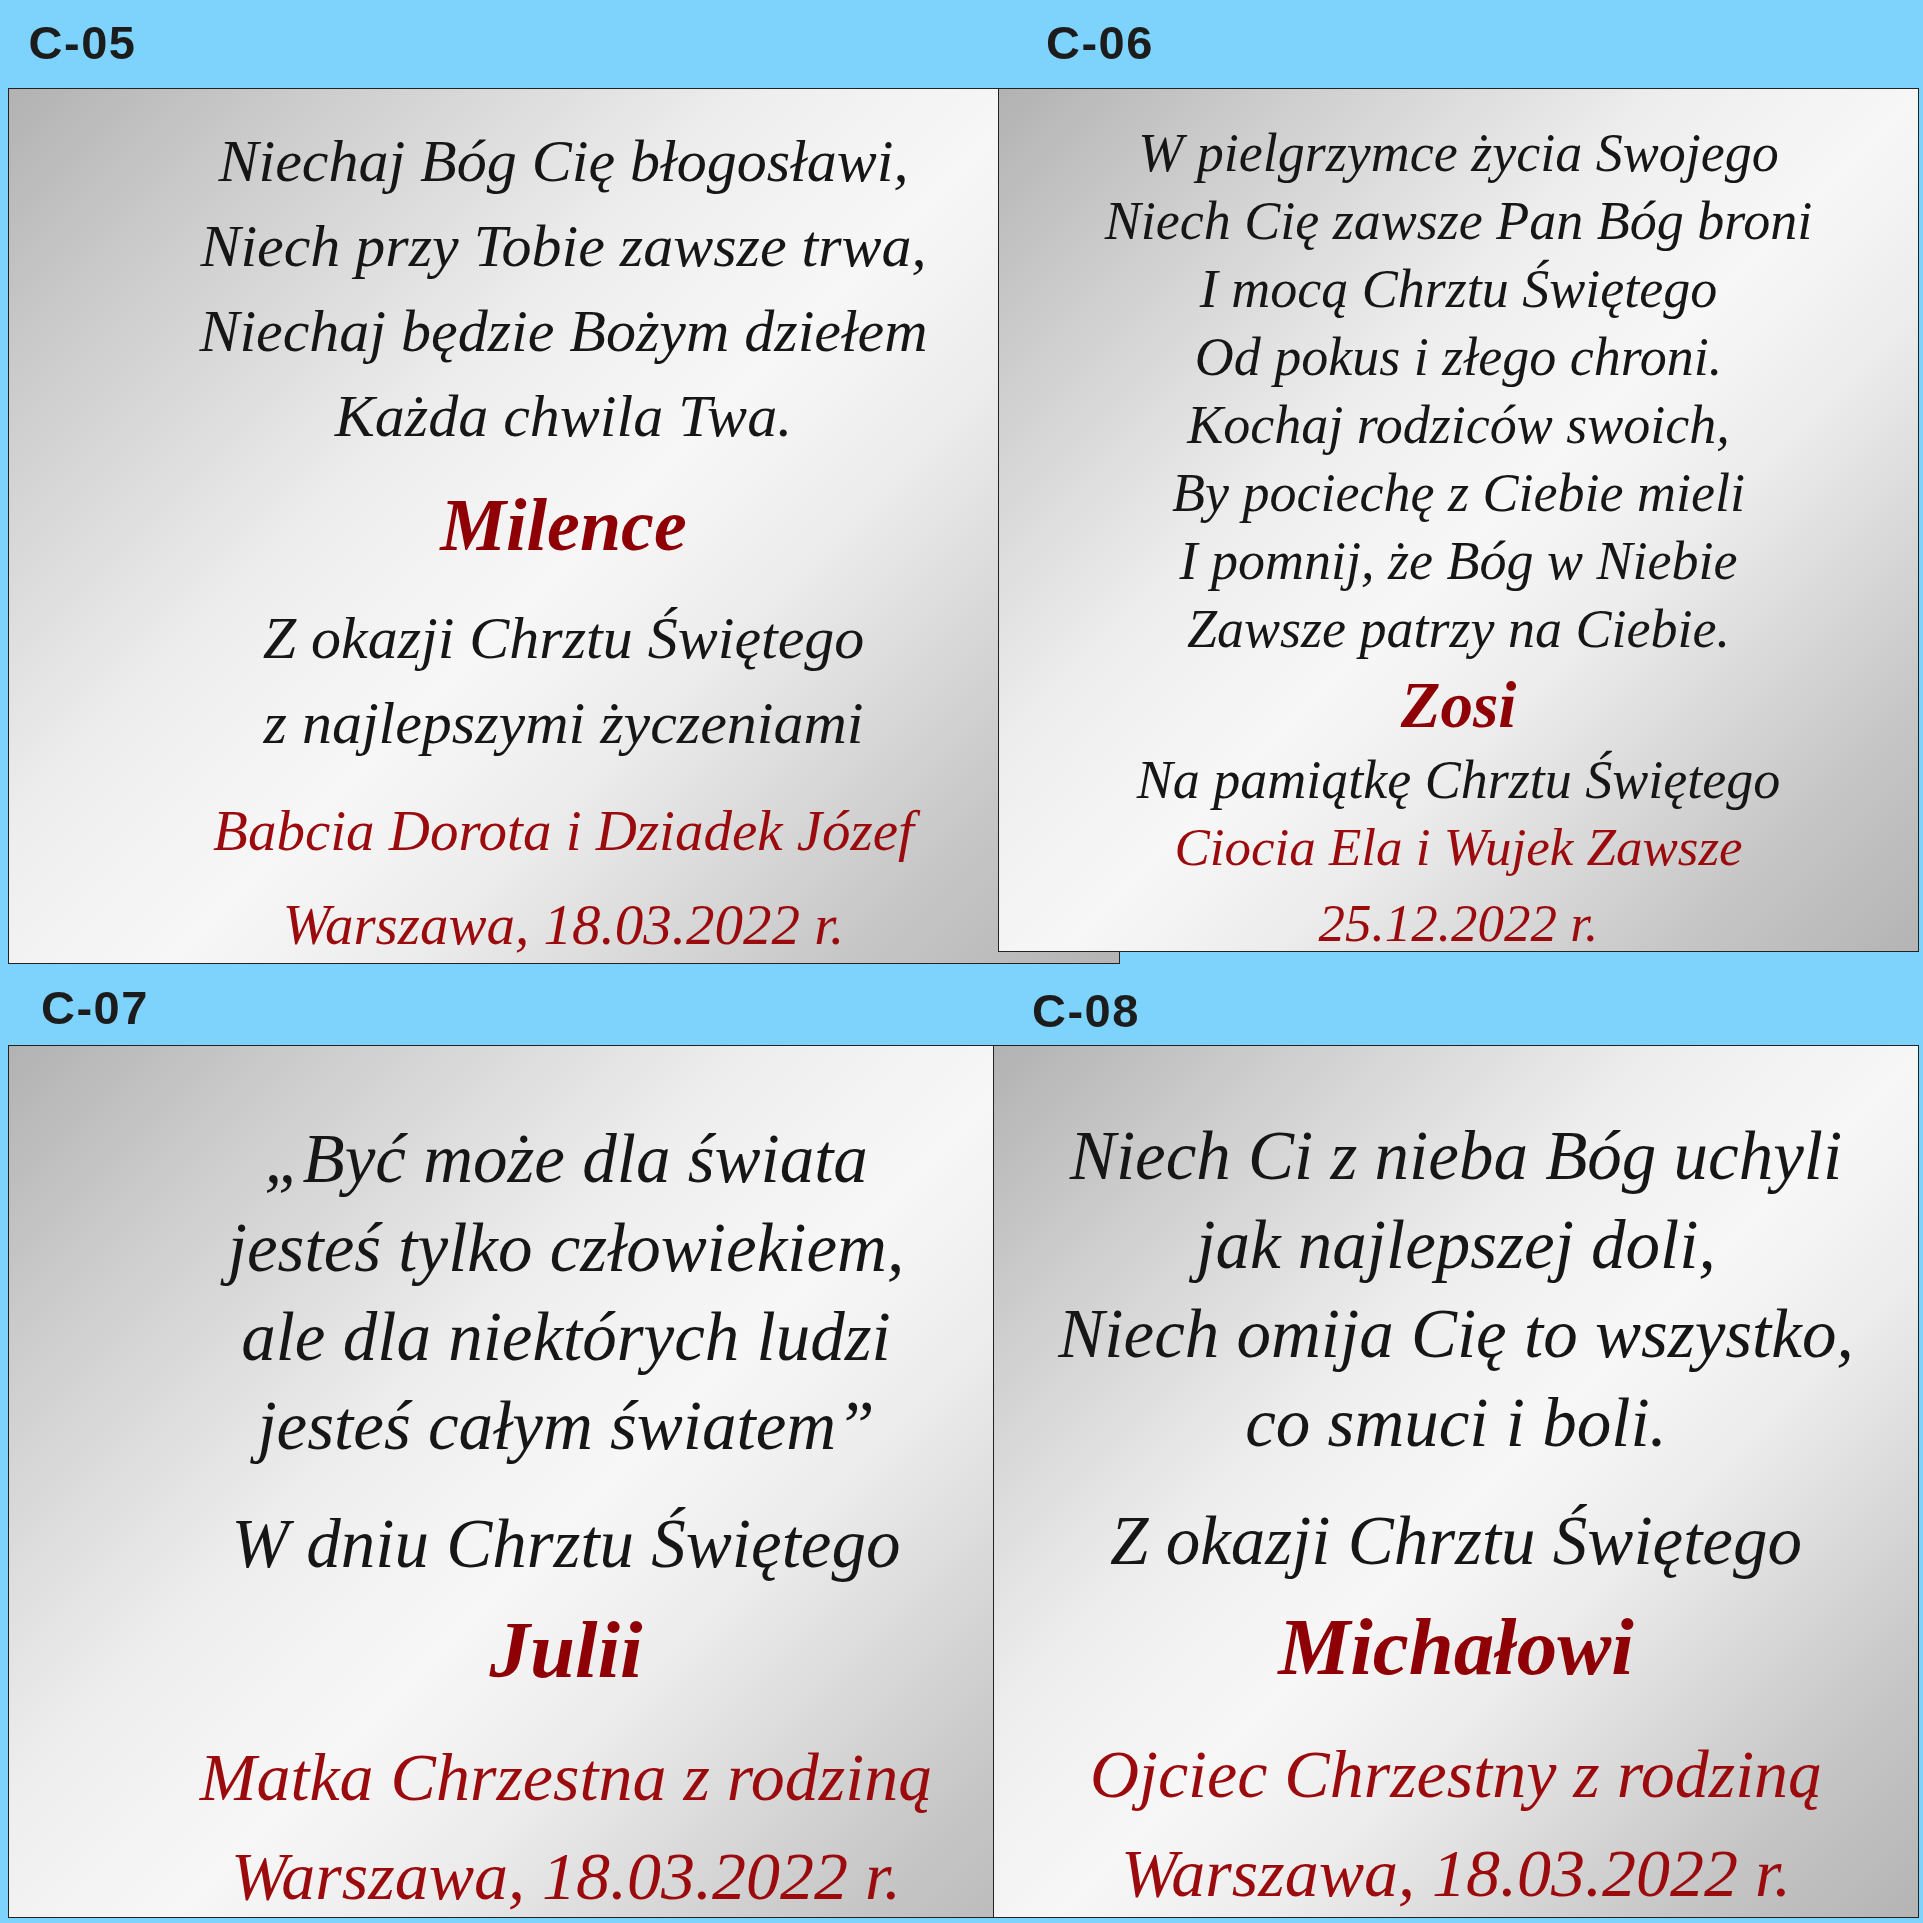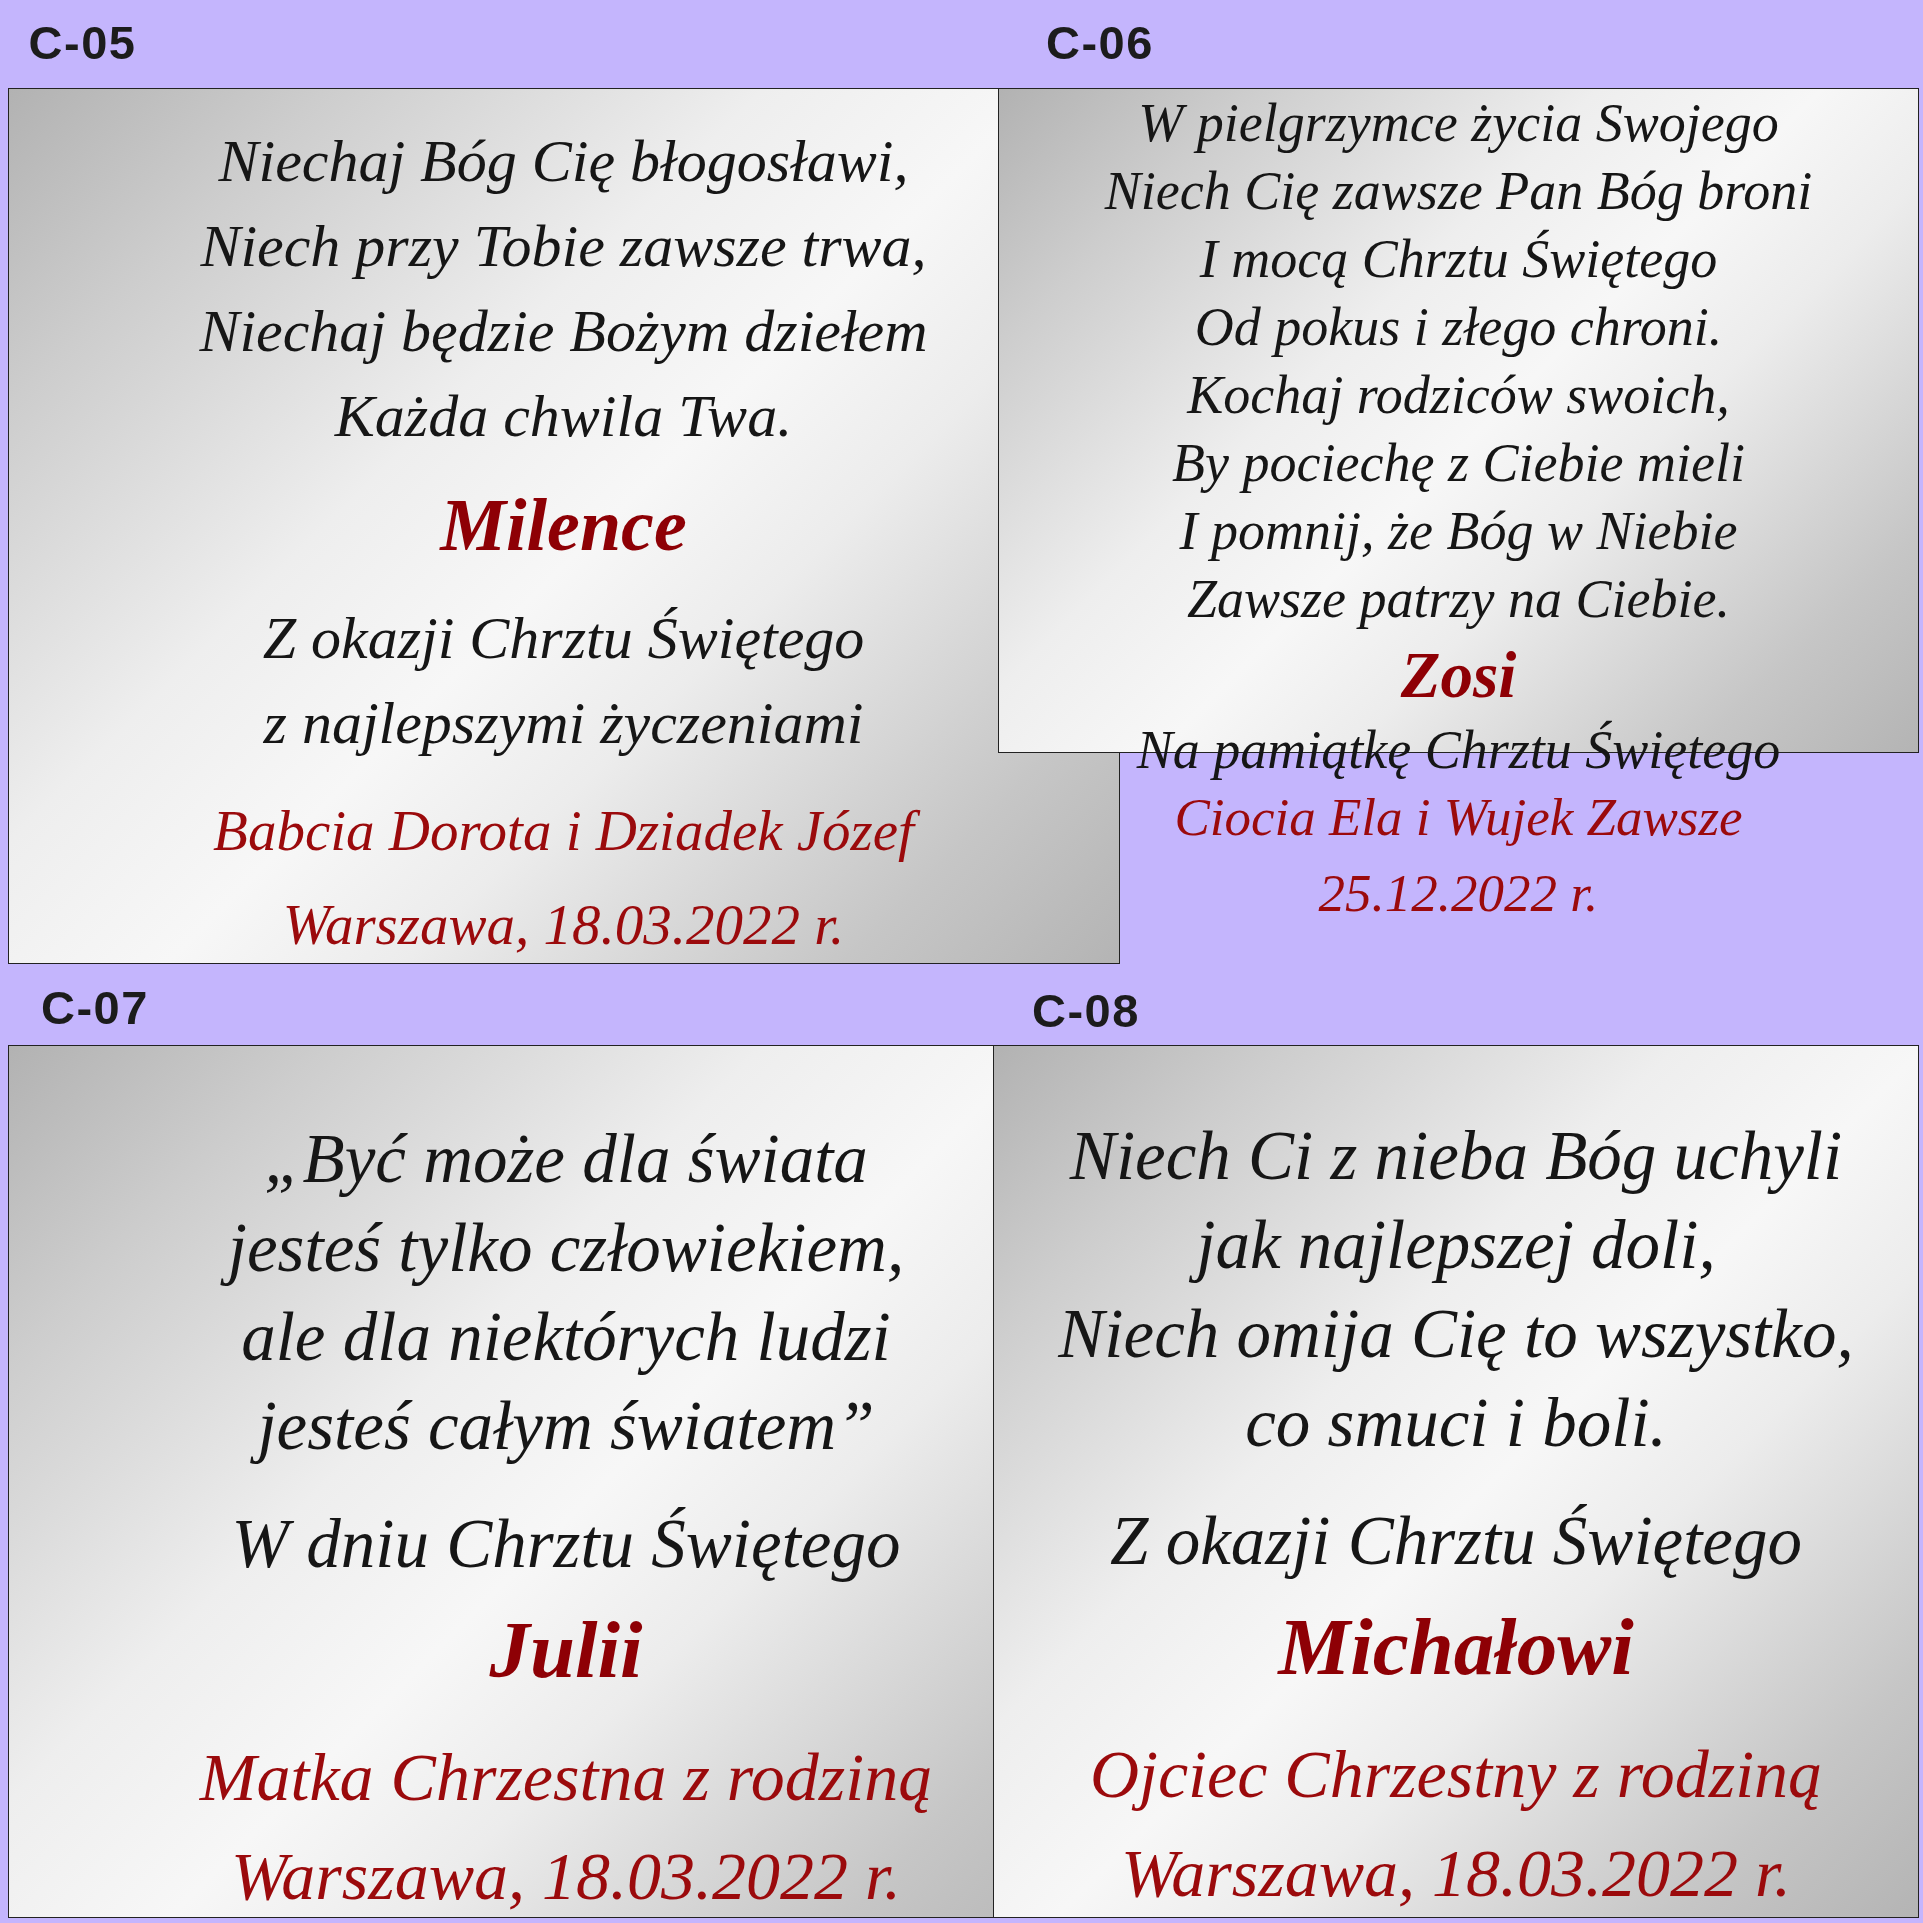--- a/index.html
+++ b/index.html
@@ -8,21 +8,21 @@
     width: 1924px;
     height: 1924px;
     background: #ffffff;
     overflow: hidden;
     font-family: "Liberation Serif", serif;
   }
   .canvas {
     position: relative;
     width: 1924px;
     height: 1924px;
-    background: #c4b5fd;
+    background: #7dd3fc;
   }
   .plate-label {
     position: absolute;
     font-family: "Liberation Sans", sans-serif;
     font-weight: 700;
     font-size: 47px;
     letter-spacing: 1.5px;
     color: var(--c-label, #1c1c1c);
     white-space: nowrap;
   }
@@ -57,21 +57,21 @@
 
   
   .p05 { left: 7.5px; top: 88px; width: 1112px; height: 876px; padding-top: 30px; }
   .p05 .v    { font-size: 60px; line-height: 85px; }
   .p05 .name { font-size: 74px; line-height: 90px; margin: 21px 0 25.6px 0; }
   .p05 .red  { font-size: 57px; line-height: 75px; }
   .p05 .gap2 { margin-top: 27px; }
   .p05 .gap3 { margin-top: 19.5px; }
 
   
-  .p06 { left: 998px; top: 88px; width: 921px; height: 665px; }
+  .p06 { left: 998px; top: 88px; width: 921px; height: 864px; padding-top: 30px; }
   .p06 .v    { font-size: 54px; line-height: 68px; }
   .p06 .name { font-size: 65px; line-height: 78px; margin: 3px 0 1.5px 0; text-align: right; }
   .p06 .red  { font-size: 53px; line-height: 66px; }
   .p06 .gap3 { margin-top: 10.5px; }
 
   
   .p07 { left: 7.5px;   top: 1045px; width: 1117px; height: 873px; padding-top: 69px; }
   .p08 { left: 993px; top: 1045px; width: 926px; height: 873px; padding-top: 66px; }
   .p07 .v, .p08 .v       { font-size: 69px;  line-height: 89px; }
   .p07 .name, .p08 .name { font-size: 81px; line-height: 98px; margin: 12px 0 13.5px 0; }

